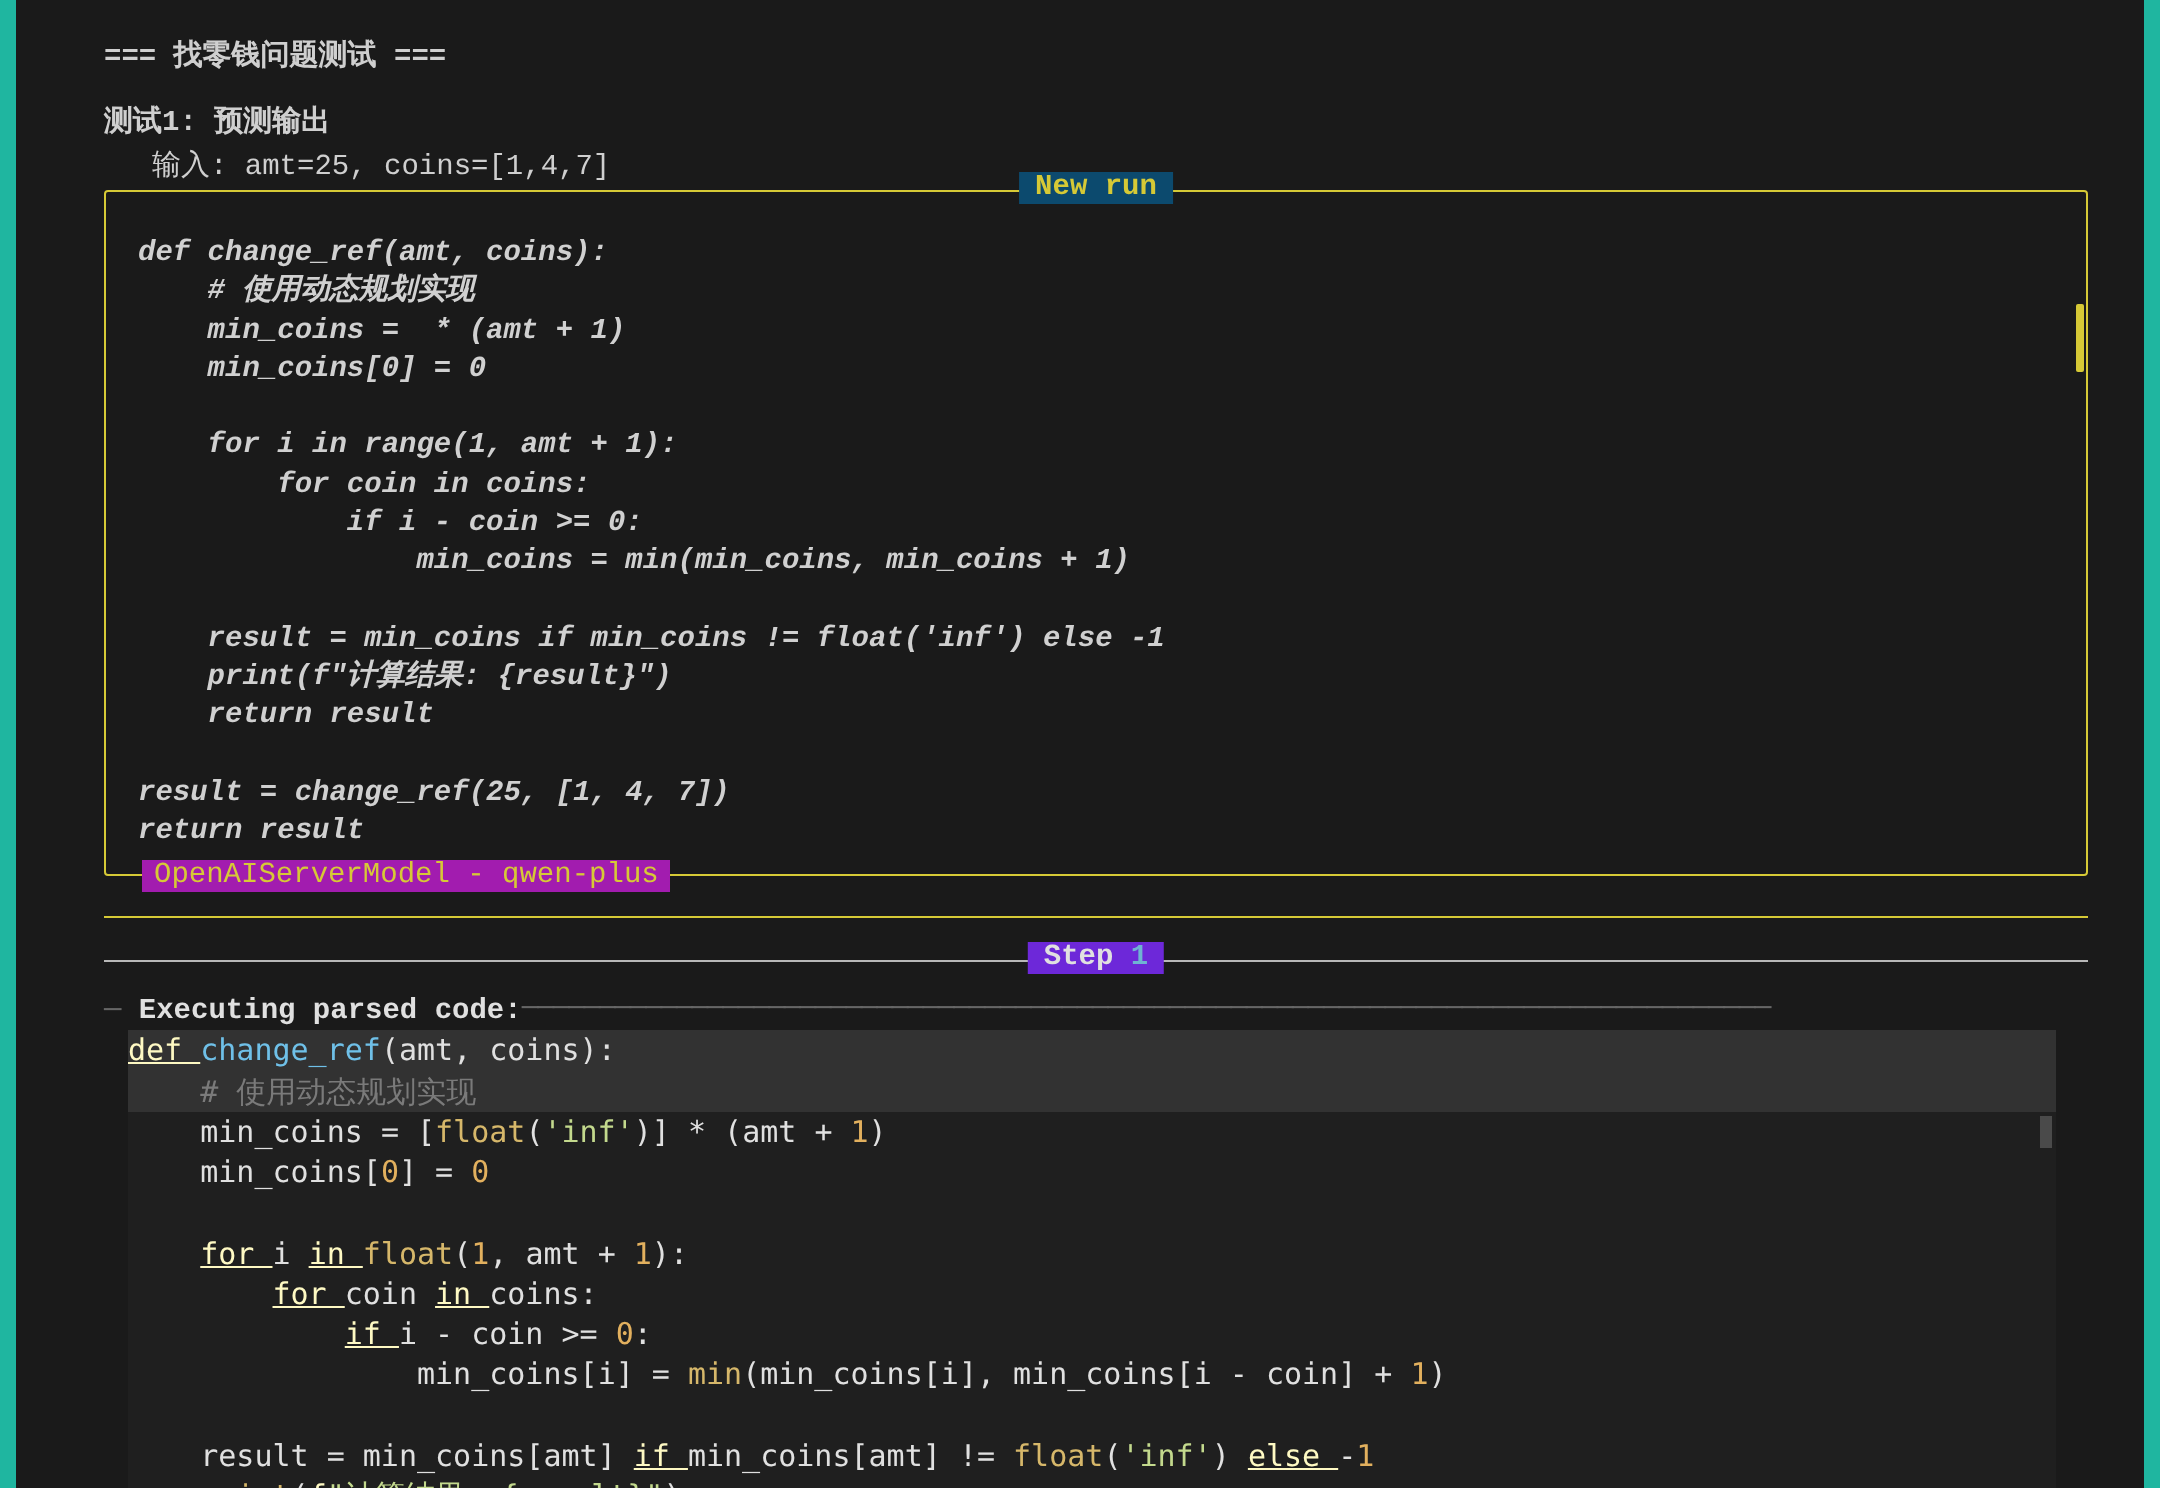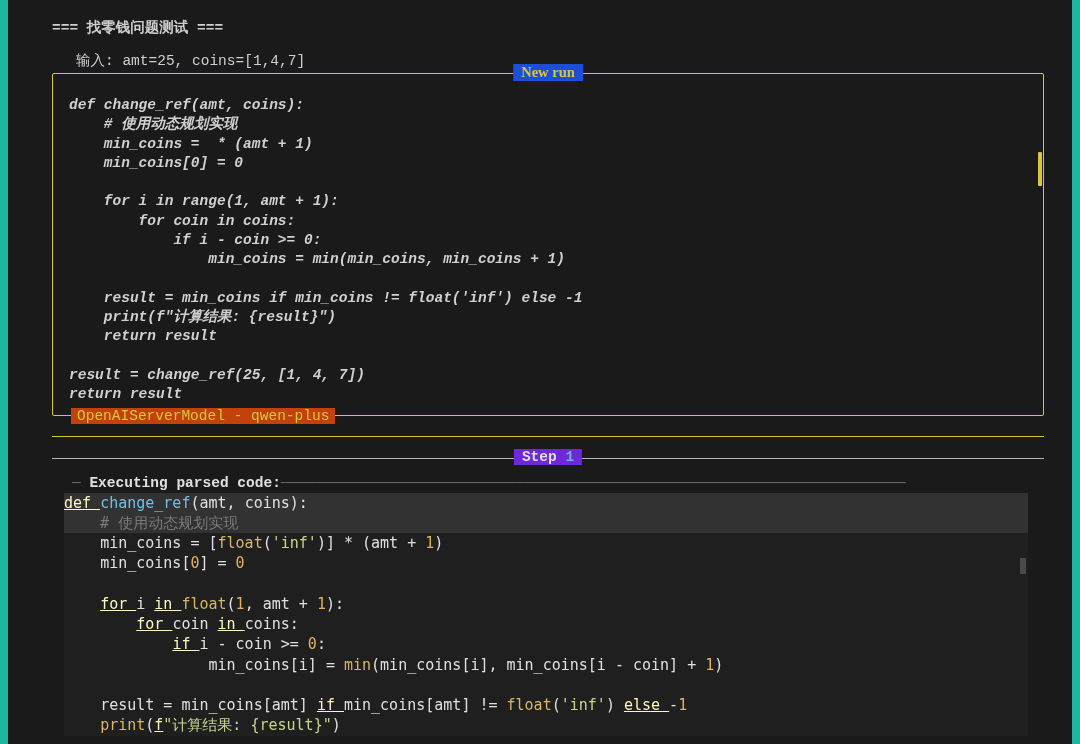--- a/index.html
+++ b/index.html
@@ -43,38 +43,37 @@
     border-radius: 2px;
     margin: 0 28px 0 44px;
     position: relative;
     padding: 22px 16px 10px 16px;
   }
   .new-run-label {
     position: absolute;
     top: -10px;
     left: 50%;
     transform: translateX(-50%);
-    background: #1d4ed8;
+    background: #0c4a6e;
     color: #d6c936;
     font-weight: bold;
     padding: 0 8px;
-    font-family: Liberation Serif, serif;
   }
   .code-block {
     color: #d0d0d0;
     white-space: pre;
     line-height: 1.33;
     font-weight: bold;
     font-style: italic;
   }
   .model-label {
     position: absolute;
     bottom: -9px;
     left: 18px;
-    background: #c2410c;
+    background: #a21caf;
     color: #d6c936;
     padding: 0 6px;
     font-weight: normal;
   }
   .yellow-rule {
     border: none;
     border-top: 1.5px solid #d6c936;
     margin: 20px 28px 0 44px;
   }
   .step-rule {
@@ -93,21 +92,21 @@
     left: 50%;
     transform: translateX(-50%);
     background: #6d28d9;
     padding: 0 8px;
     font-weight: bold;
   }
   .step-label .word { color: #e0e0e0; }
   .step-label .num { color: #6fb3d2; }
   .exec-line {
     color: #e0e0e0;
-    margin: 10px 0 2px 64px;
+    margin: 10px 0 2px 44px;
     font-weight: bold;
   }
   .exec-line .dash { color: #666; }
   .exec-line .tail-rule {
     display: inline-block;
     color: #666;
     letter-spacing: -1px;
     vertical-align: middle;
   }
   .syntax-block {
@@ -151,20 +150,21 @@
     background: #4a4a4a;
   }
 </style>
 </head>
 <body>
 
 <div class="terminal">
 
   <div class="header-line">=== 找零钱问题测试 ===</div>
 
+  <div class="test-title">测试1: 预测输出</div>
   <div class="test-input">输入: amt=25, coins=[1,4,7]</div>
 
   <div class="new-run-box">
     <div class="new-run-label">New run</div>
     <div class="code-block">def change_ref(amt, coins):
     # 使用动态规划实现
     min_coins =  * (amt + 1)
     min_coins[0] = 0
 
     for i in range(1, amt + 1):

